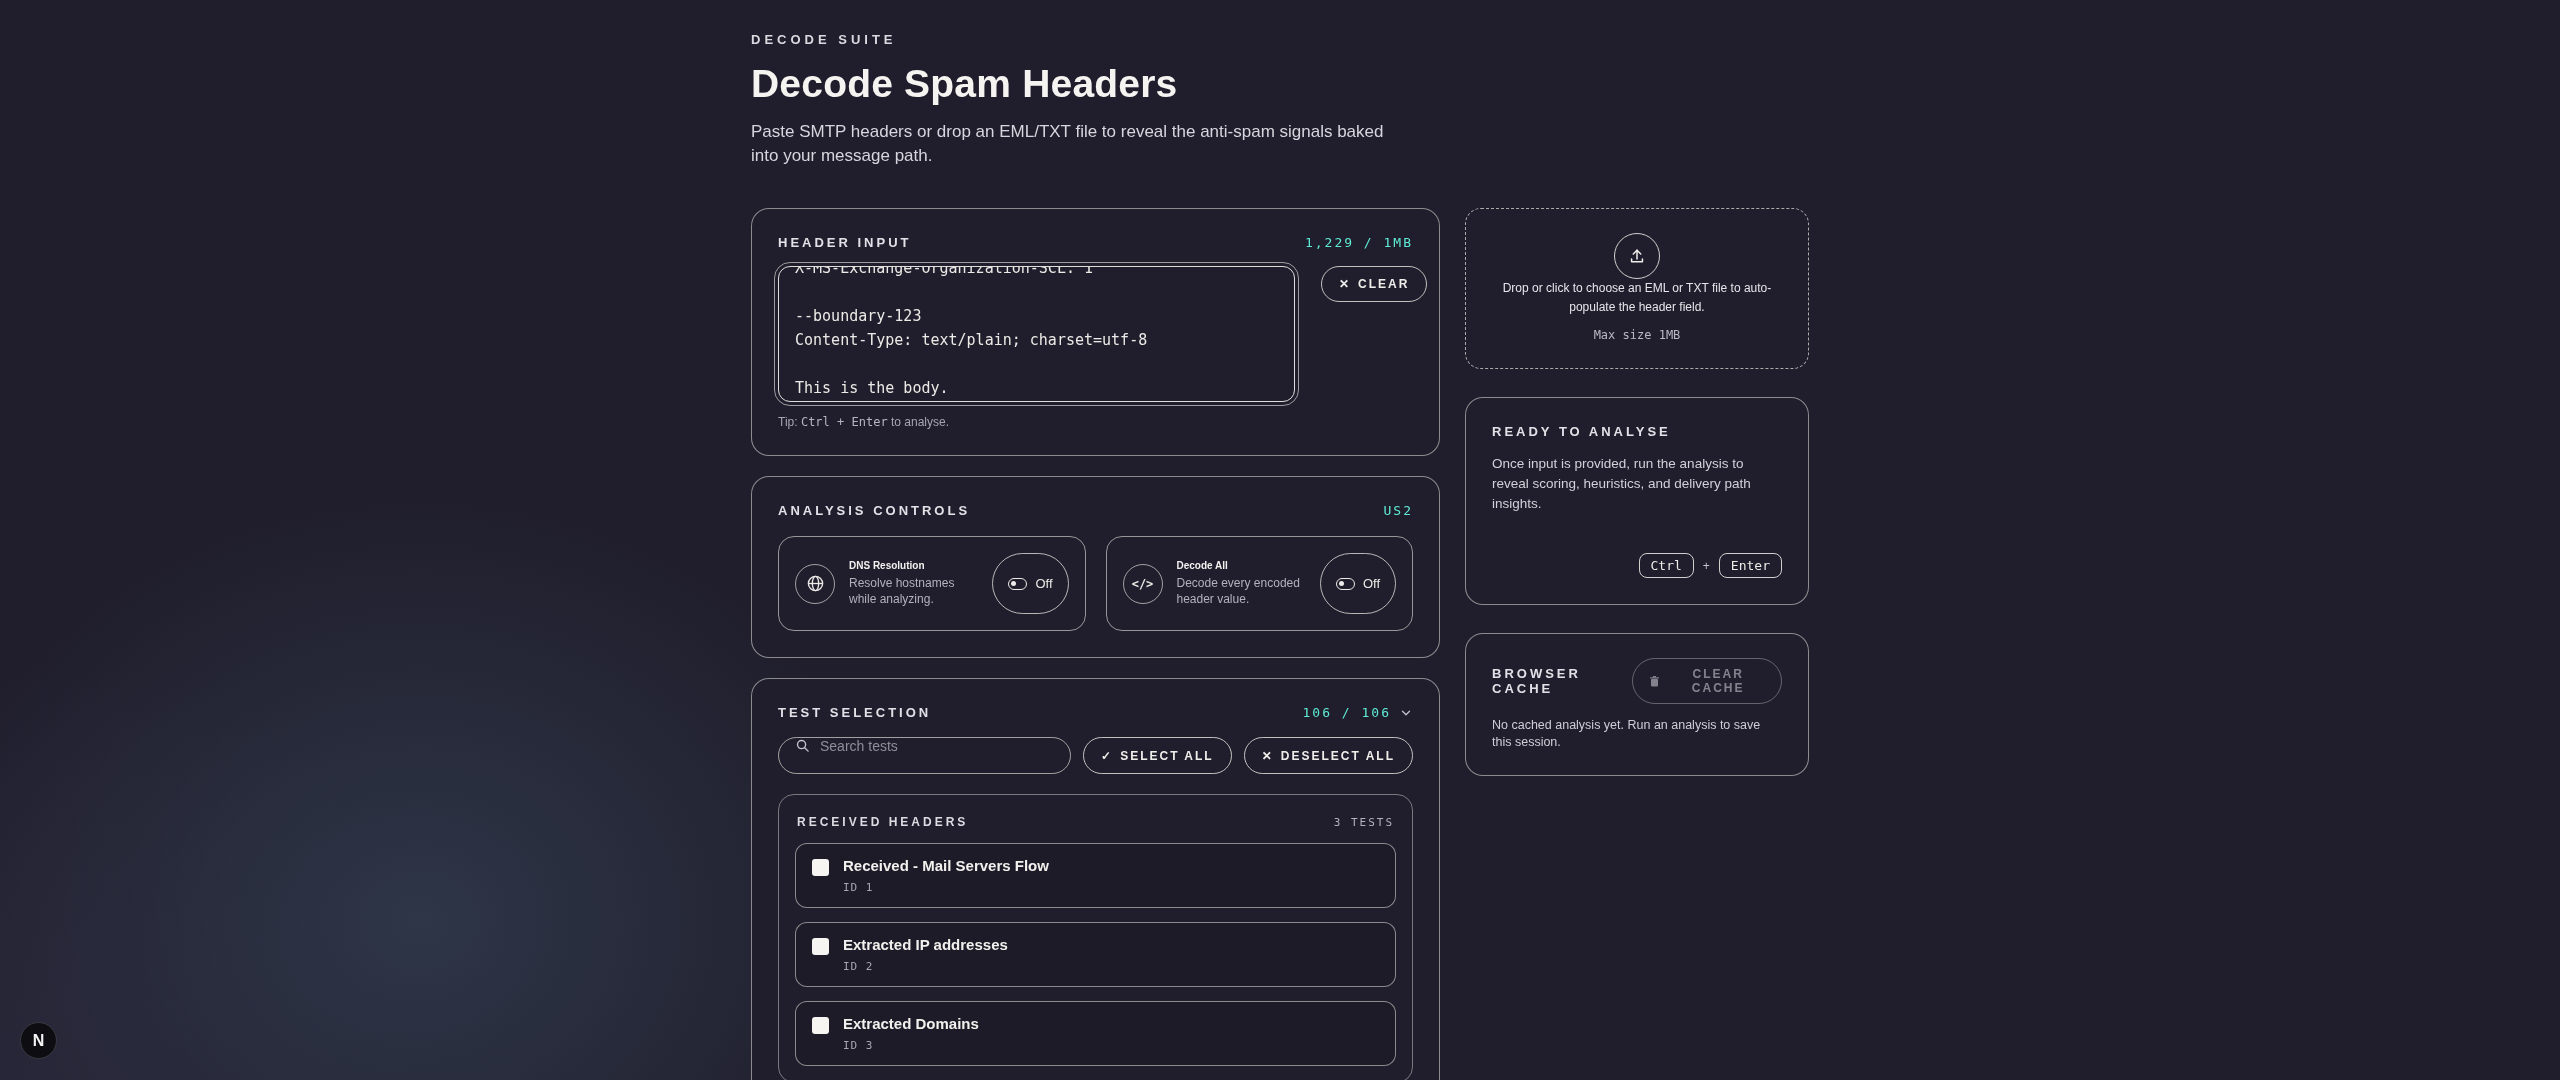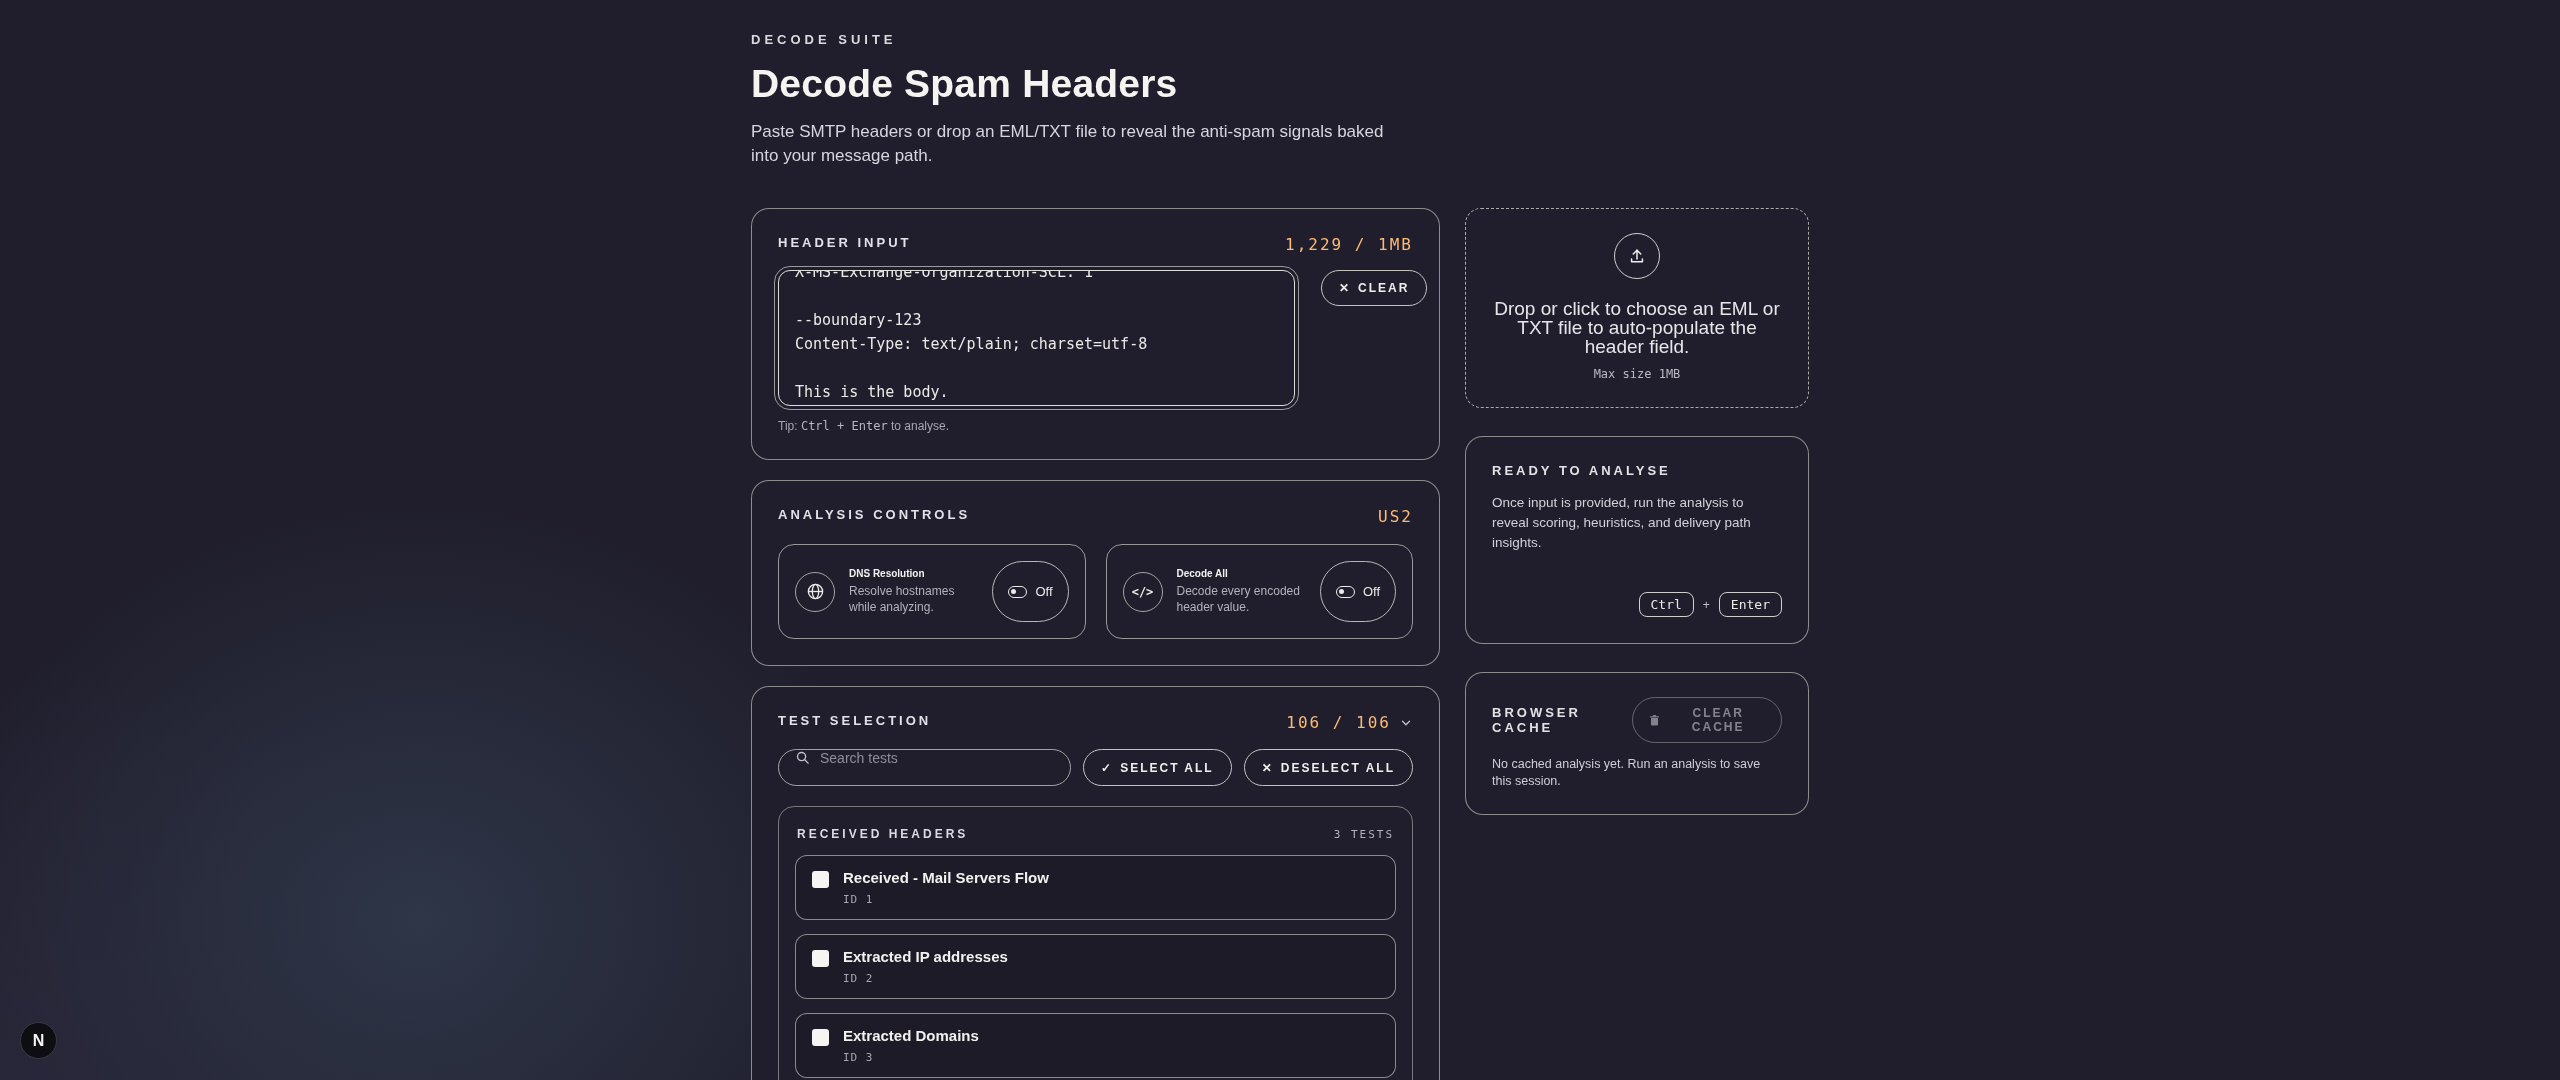--- a/index.html
+++ b/index.html
@@ -27,21 +27,21 @@
 
   .card {
     background:#201e2c;
     border:1px solid rgba(233,230,225,.55);
     border-radius:18px;
     padding:26px;
   }
   .card-label { font-size:13px; font-weight:700; letter-spacing:3px; color:#e3e1e7; }
   .card-head { display:flex; justify-content:space-between; }
   .mono { font-family:"DejaVu Sans Mono", monospace; }
-  .counter { font-size:16px; letter-spacing:2px; color:#fdba74; }
+  .counter { font-size:13px; letter-spacing:2px; color:#5eead4; }
 
   
   .hi-body { display:flex; gap:26px; margin-top:16px; }
   .editor {
     flex:1; height:136px; overflow:hidden;
     border:1.5px solid rgba(240,238,234,.92);
     outline:1px solid rgba(240,238,234,.6);
     outline-offset:3px;
     border-radius:12px;
     padding:0 16px;
@@ -122,21 +122,21 @@
   .dropzone {
     border:1.5px dashed rgba(233,230,225,.7); border-radius:16px;
     background:#201e2c; padding:24px 20px 26px; text-align:center; cursor:pointer;
   }
   .upload-circle {
     width:46px; height:46px; border-radius:50%;
     border:1px solid rgba(240,238,234,.85);
     display:flex; align-items:center; justify-content:center;
     margin:0 auto; color:#f0eeea;
   }
-  .drop-text { margin-top:20px; font-size:19px; line-height:19px; color:#e7e5ea; }
+  .drop-text { font-size:12px; line-height:19px; color:#e7e5ea; }
   .drop-max { margin-top:11px; font-size:12px; color:#bab8c3; }
 
   .ready-card { min-height:208px; display:flex; flex-direction:column; }
   .ready-body { margin-top:15px; font-size:13.5px; line-height:20px; color:#d2d0d9; }
   .kbd-row { margin-top:auto; display:flex; align-items:center; justify-content:flex-end; gap:9px; padding-top:38px; }
   .kbd {
     font-family:"DejaVu Sans Mono", monospace; font-size:13px; color:#eceae6;
     border:1.5px solid rgba(240,238,234,.85); border-radius:8px; padding:4px 11px;
   }
   .kbd-plus { font-size:12px; color:#c3c1cb; }

